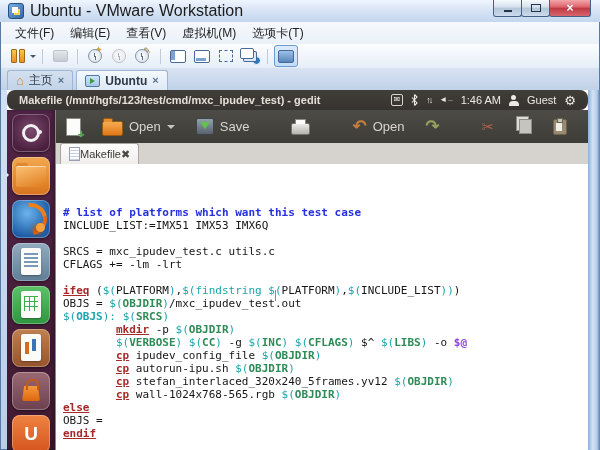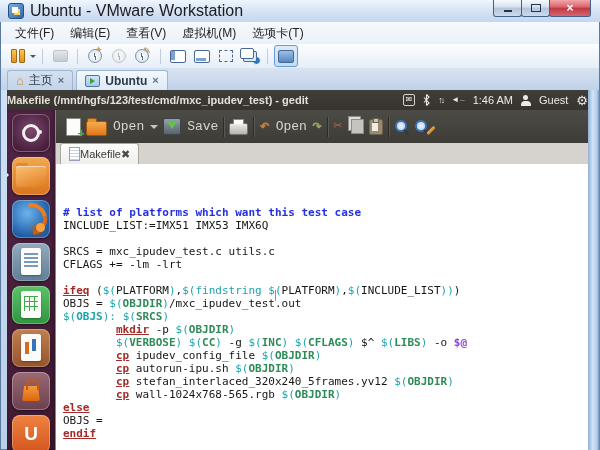--- a/index.html
+++ b/index.html
@@ -60,21 +60,21 @@
   .tab-close{color:#5a7290;font-size:11px;font-weight:bold;line-height:1;}
   .vmplay{width:13px;height:10px;border:1px solid #4a78a8;border-radius:2px;background:linear-gradient(#cfe4f8,#a8c8ea);position:relative;}
   .vmplay::after{content:'';position:absolute;left:4px;top:2px;border-left:5px solid #3aa03a;border-top:3px solid transparent;border-bottom:3px solid transparent;}
 
   
   .vmscreen{position:absolute;left:7px;top:90px;width:581px;bottom:0;background:#fff;overflow:hidden;}
   .aero-right{position:absolute;left:588px;right:0;top:90px;bottom:0;
               background:linear-gradient(90deg,#8fb0d6,#d2e4f6 40%,#b4cdea 75%,#587ca6);}
   
   .upanel{position:absolute;top:0;left:0;right:0;height:20px;background:linear-gradient(#413e39,#363330);
-          color:#e4e0d8;display:flex;align-items:center;padding:0 0;}
+          color:#e4e0d8;display:flex;align-items:center;padding:0 12px;border-radius:8px;}
   .upanel-title{flex:1;font-size:11px;font-weight:bold;white-space:nowrap;overflow:hidden;}
   .status{display:flex;align-items:center;gap:8px;font-size:11px;color:#eceae4;}
   .si{display:inline-flex;align-items:center;justify-content:center;line-height:1;}
   .si-mail{border:1px solid #d8d4cc;border-radius:2px;font-size:8px;padding:1px 2px;}
   .si-net{font-size:9px;letter-spacing:-2px;font-weight:bold;}
   .si-vol{font-size:8px;}
   .si-vol::after{content:'–';margin-left:1px;color:#b8b4ac;}
   .si-user{width:10px;height:11px;position:relative;}
   .si-user::before{content:'';position:absolute;left:2.5px;top:0;width:5px;height:5px;border-radius:50%;background:#eceae4;}
   .si-user::after{content:'';position:absolute;left:0;bottom:0;width:10px;height:5px;border-radius:4px 4px 0 0;background:#eceae4;}
@@ -110,21 +110,21 @@
        box-shadow:7px -3px 0 #3a74b8;}
   .li-software{background:linear-gradient(#9a6a74,#6b4050);}
   .li-software::before{content:'';position:absolute;left:10px;top:14px;width:18px;height:15px;background:linear-gradient(#f59a3a,#dd660e);
        clip-path:polygon(12% 0,88% 0,100% 100%,0 100%);border-radius:2px;}
   .li-software::after{content:'';position:absolute;left:14px;top:7px;width:9px;height:9px;border:2px solid #c85a10;border-bottom:none;border-radius:6px 6px 0 0;}
   .li-uone{background:linear-gradient(#ee8342,#d4541e);display:flex;align-items:center;justify-content:center;
        color:#fff;font-weight:bold;font-size:19px;}
 
   
   .gedit{position:absolute;left:48px;top:20px;right:0;bottom:0;background:#fff;border-left:1px solid #8a8680;}
-  .gtoolbar{height:33px;background:linear-gradient(#4c4b46,#3d3c37);display:flex;align-items:center;gap:5px;padding:0 10px;font-family:Liberation Mono, monospace;}
+  .gtoolbar{height:33px;background:linear-gradient(#4c4b46,#3d3c37);display:flex;align-items:center;gap:21px;padding:0 10px;}
   .gt-btn{display:flex;align-items:center;gap:6px;color:#d9d5ce;font-size:13px;}
   .gsep{width:1px;height:20px;background:#2c2b27;box-shadow:1px 0 0 #5b5954;}
   .ico-newdoc{width:13px;height:16px;background:#fcfcfa;border:1px solid #8a8a86;border-radius:1px;position:relative;}
   .ico-newdoc::after{content:'+';position:absolute;right:-4px;bottom:-5px;color:#3f9f3f;font-weight:bold;font-size:11px;text-shadow:0 0 1px #fff;}
   .ico-folder{width:19px;height:13px;background:linear-gradient(#f6ab52,#e07818);border:1px solid #9a5a10;border-radius:2px;position:relative;margin-top:3px;}
   .ico-folder::before{content:'';position:absolute;left:0;top:-4px;width:8px;height:3px;background:#e8902e;border:1px solid #9a5a10;border-bottom:none;border-radius:2px 2px 0 0;}
   .ico-caret{border:4px solid transparent;border-top-color:#c9c5be;margin-top:4px;}
   .ico-save{width:16px;height:15px;background:linear-gradient(#93a0ac,#59636d);border:1px solid #3c444e;border-radius:2px;position:relative;}
   .ico-save::after{content:'';position:absolute;left:3px;top:3px;border:5px solid transparent;border-top:7px solid #62c24e;}
   .ico-print{width:17px;height:10px;background:linear-gradient(#eceae6,#b6b4b0);border:1px solid #76746e;border-radius:2px;position:relative;margin-top:4px;}

